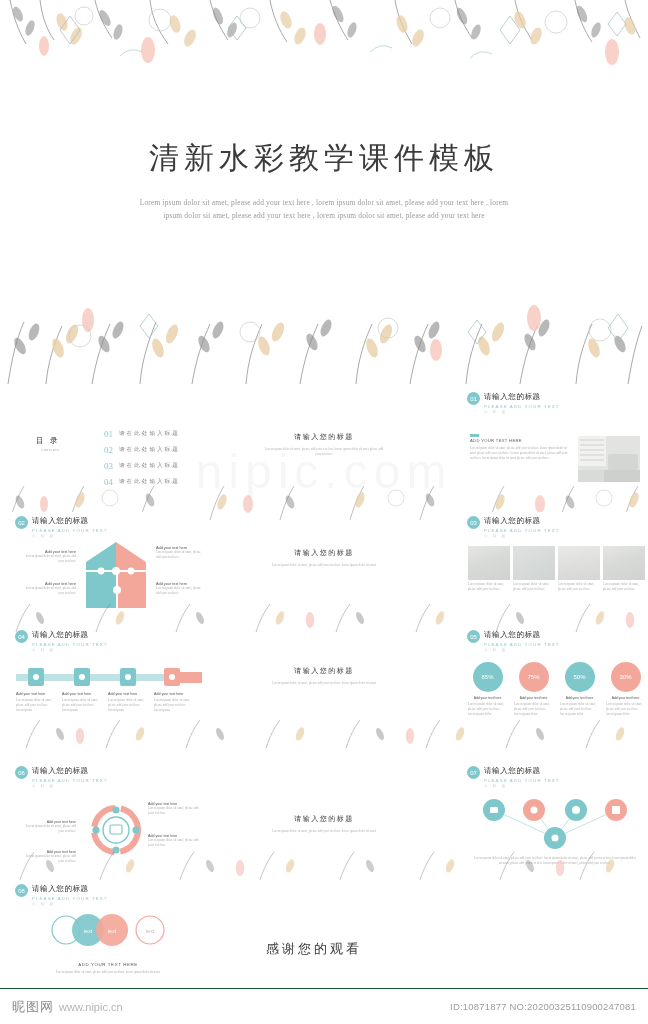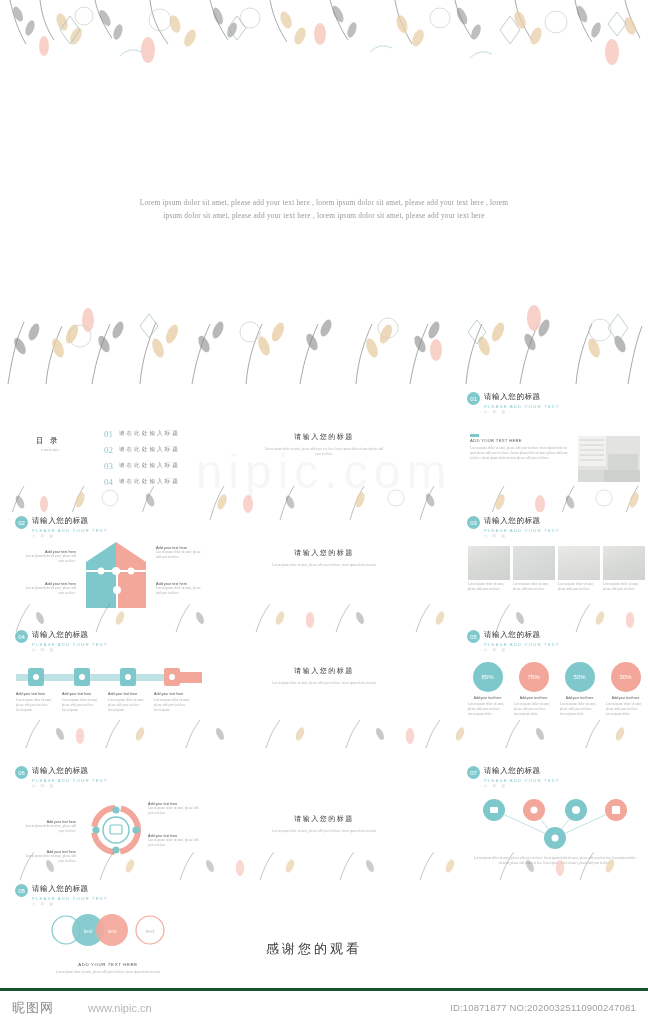--- a/index.html
+++ b/index.html
@@ -72,27 +72,27 @@
   }
 
   .thanks {
     position: absolute; font-family: "DejaVu Sans", sans-serif;
     font-size: 13px; color: #3a3a3a; letter-spacing: 3px;
   }
 
   
   .footer {
     position: absolute; left: 0; bottom: 0; width: 648px; height: 36px;
-    background: #ffffff; border-top: 3px solid #14532d;
+    background: #ffffff; border-top: 1px solid #14532d;
     display: flex; align-items: center; justify-content: space-between;
     padding: 0 12px;
   }
   .footer-logo { display: flex; align-items: center; gap: 5px; }
   .footer-logo .cn { font-family: "DejaVu Sans", sans-serif; font-size: 13px; color: #8d8d8d; letter-spacing: 1px;}
-  .footer-logo .en { font-family: "Liberation Sans", sans-serif; font-size: 11px; color: #b5b5b5; margin-left: 29px; }
+  .footer-logo .en { font-family: "Liberation Sans", sans-serif; font-size: 11px; color: #b5b5b5; }
   .footer-id { font-family: "Liberation Sans", sans-serif; font-size: 9.5px; color: #9e9e9e; letter-spacing: .2px; }
   .wm {
     position: absolute; left: 50%; top: 46%; transform: translate(-50%,-50%) rotate(0deg);
     font-family: "Liberation Sans", sans-serif; font-size: 48px; color: rgba(0,0,0,0.035);
     letter-spacing: 6px; pointer-events: none; user-select: none;
   }
 </style>
 </head>
 <body>
 
@@ -161,20 +161,21 @@
         <path d="M608 24 l9 -12 l9 12 l-9 12 z"></path>
       </g>
       <g stroke="#8fbfc3" stroke-width="0.7" fill="none" opacity="0.8">
         <path d="M120 56 q10 -10 22 -4"></path>
           <path d="M370 52 q10 -10 22 -4"></path>
         <path d="M470 58 q10 -10 22 -4"></path>
       </g>
     </svg>
   </div>
 
+  <div class="hero-title">清新水彩教学课件模板</div>
   <div class="hero-sub">Lorem ipsum dolor sit amet, please add your text here , lorem ipsum dolor sit amet, please add your text here , lorem ipsum dolor sit amet, please add your text here , lorem ipsum dolor sit amet, please add your text here</div>
 
   <div class="floral-band" style="top:288px;height:98px;">
     <svg width="648" height="98" viewBox="0 0 648 98">
       <g stroke="#6f6f6f" stroke-width="0.7" fill="none" opacity="0.85">
         <path d="M8 96 C12 70 16 52 24 34"></path>
           <path d="M46 96 C48 74 54 56 62 38"></path>
         <path d="M92 96 C96 72 102 54 110 36"></path>
           <path d="M140 96 C142 72 148 54 156 34"></path>
         <path d="M192 96 C196 72 202 54 210 36"></path>

